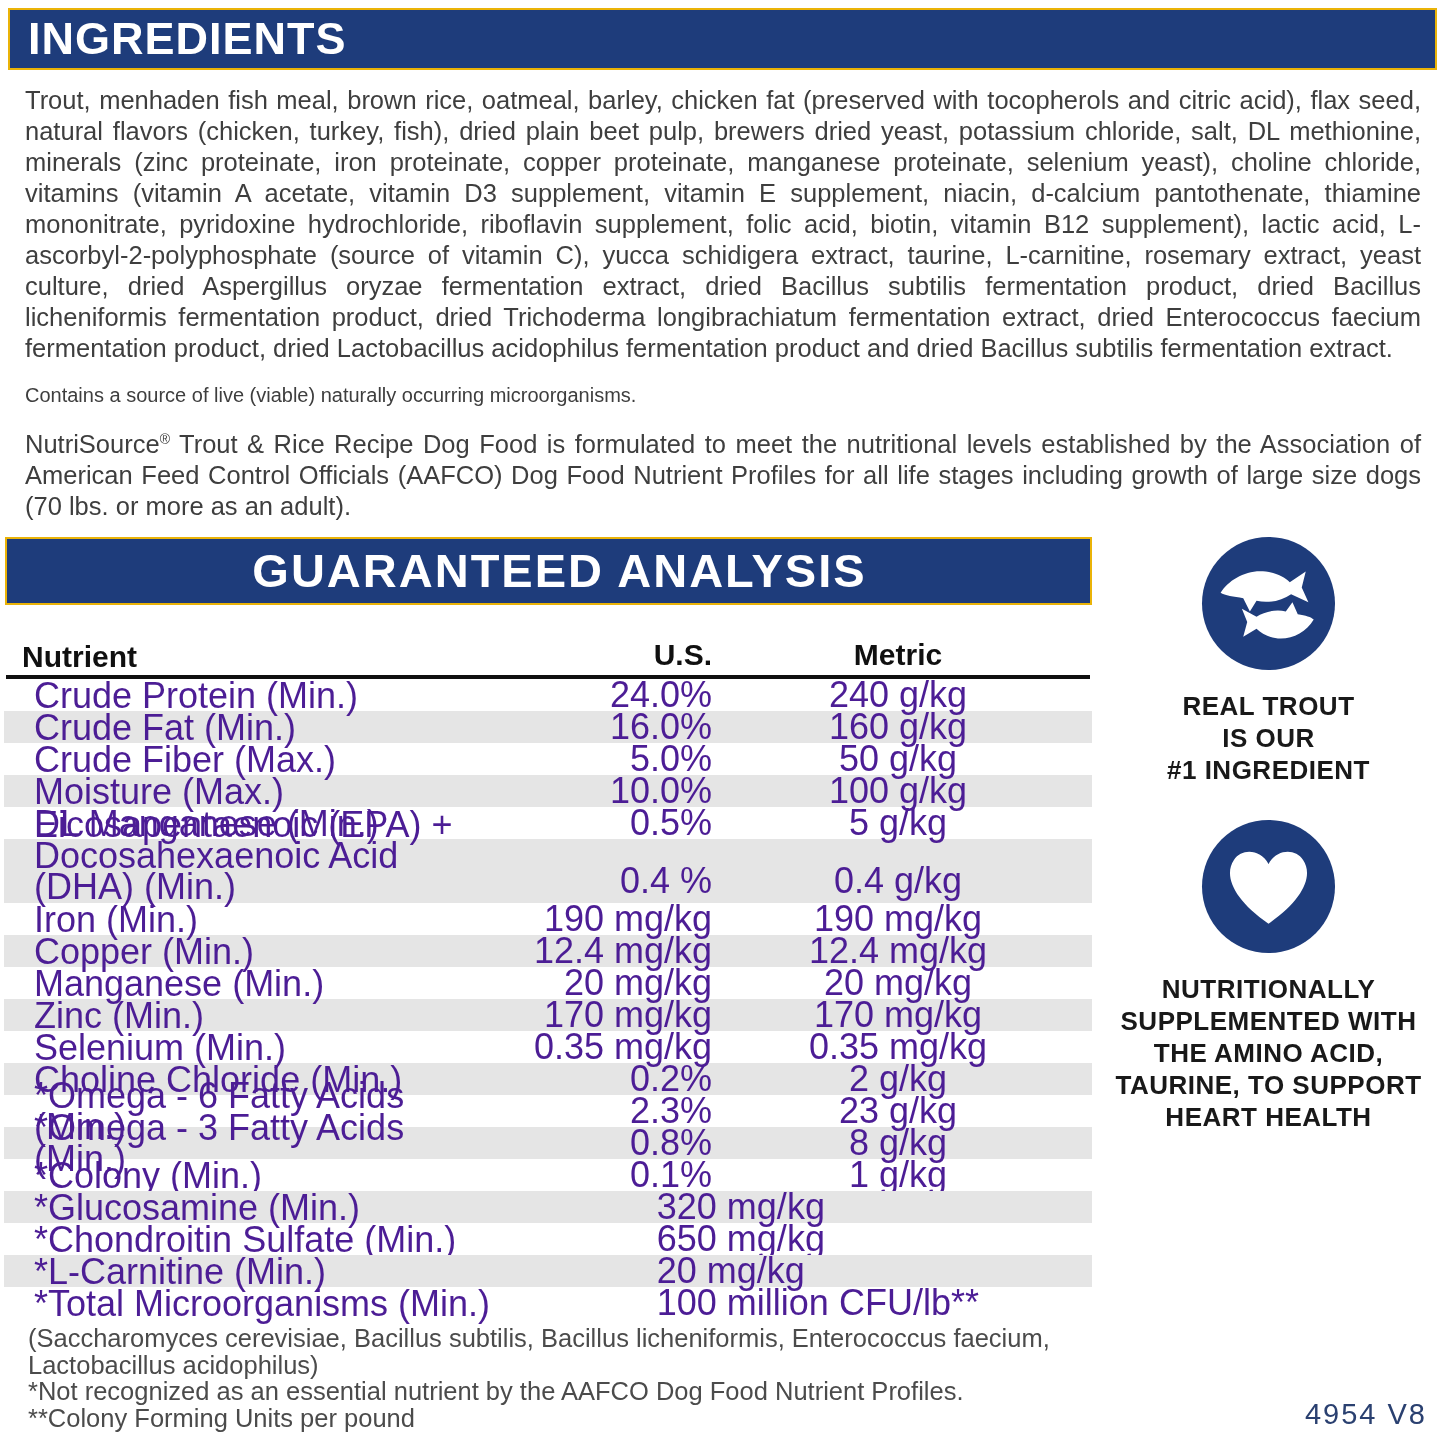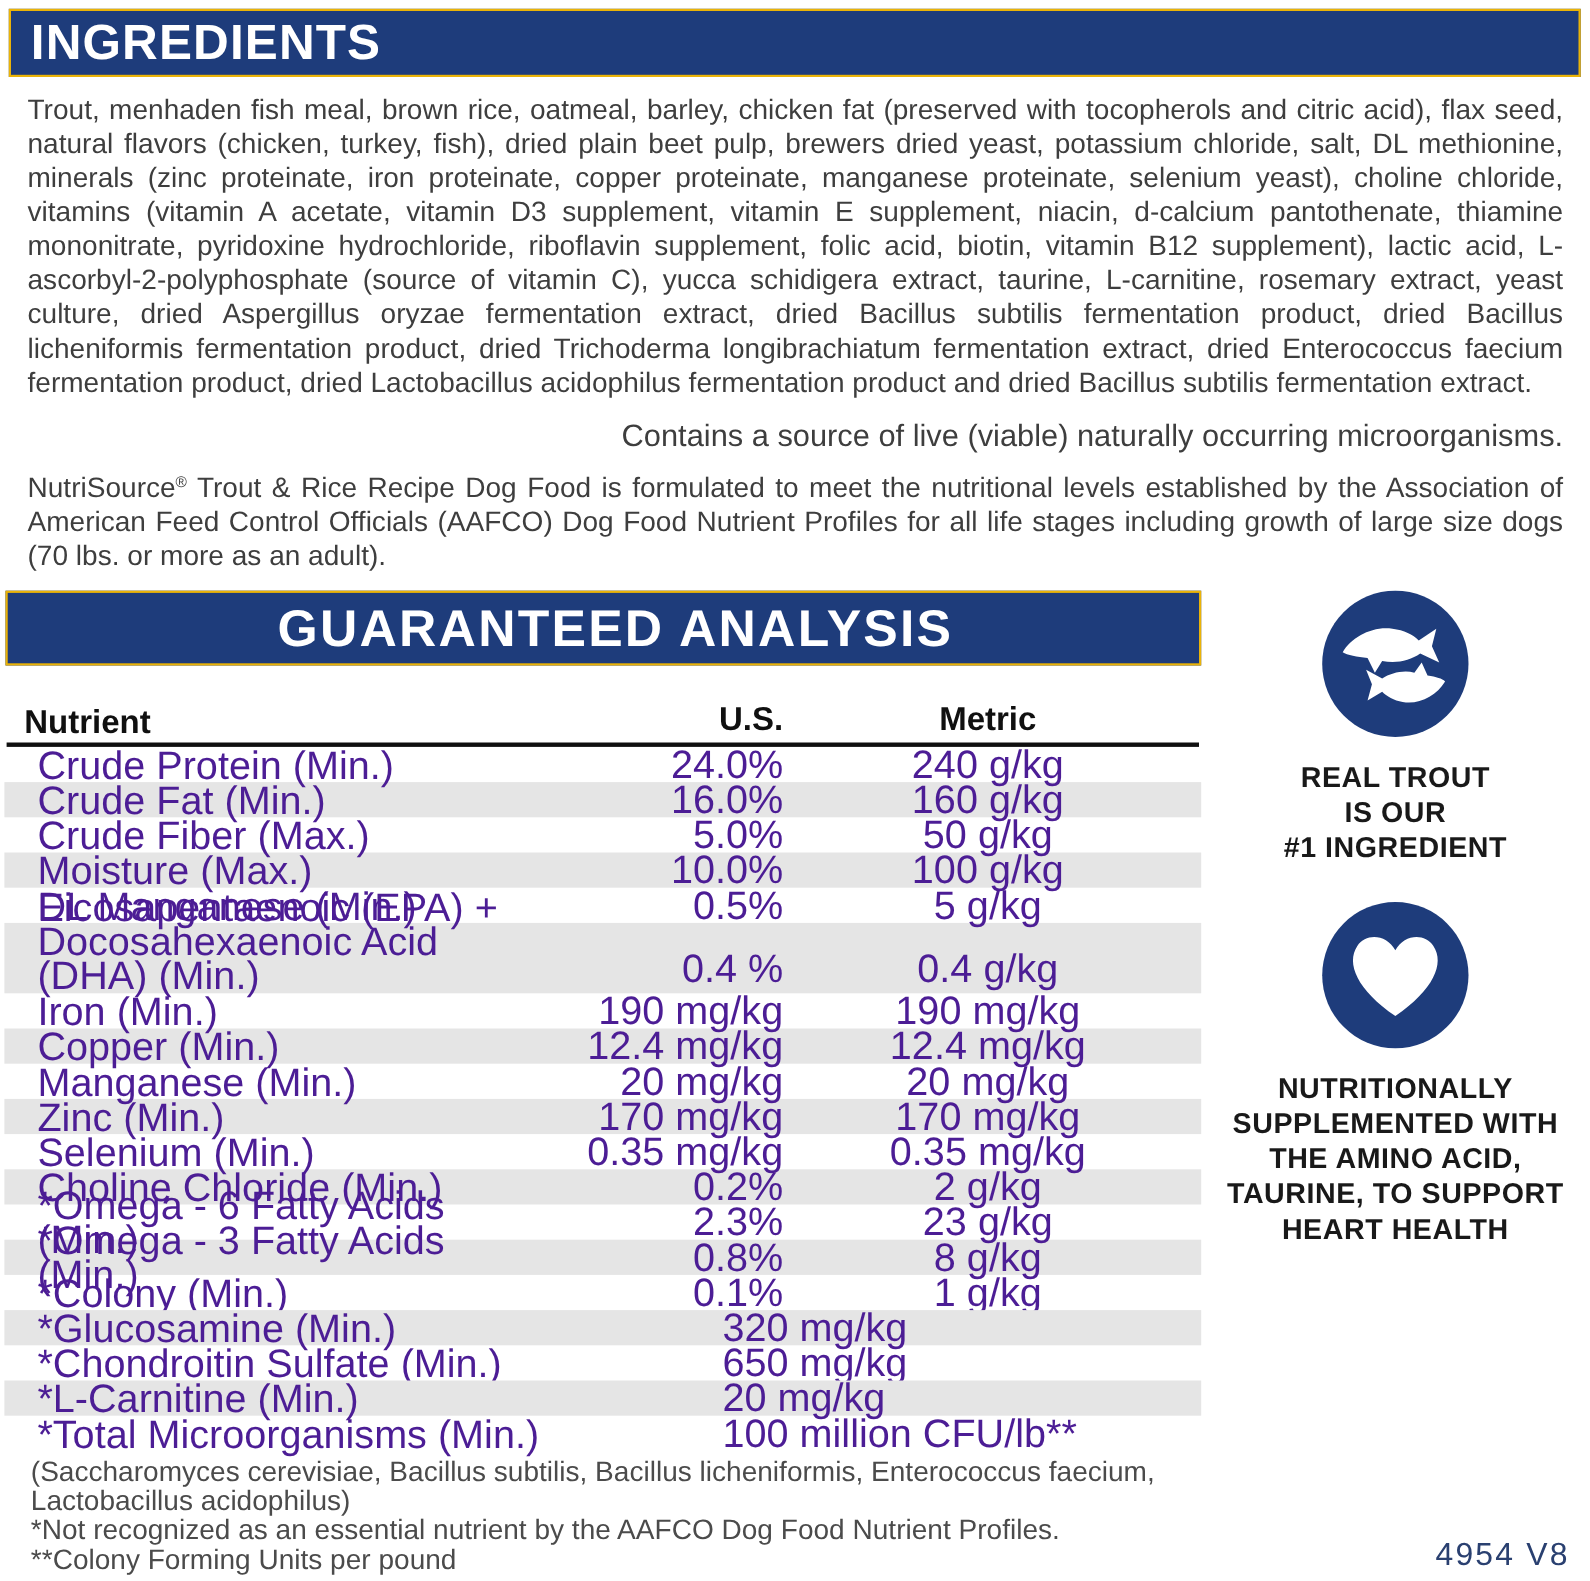--- a/index.html
+++ b/index.html
@@ -16,21 +16,21 @@
     margin:8px 8px 0 8px;height:62px;line-height:58px;
     font-size:45px;padding-left:18px;letter-spacing:1px;
   }
   .ga-banner{
     margin-left:5px;width:1087px;height:68px;line-height:64px;
     font-size:47px;padding-left:22px;letter-spacing:2px;text-align:center;
   }
   
   .ing-wrap{height:537px;overflow:hidden;}
   .ing-body{margin:15px 24px 0 25px;font-size:25.5px;line-height:31px;text-align:justify;}
-  .ing-note{margin:16px 24px 0 25px;font-size:28px;line-height:31px;text-align:right;}
+  .ing-note{margin:16px 24px 0 25px;font-size:20px;line-height:31px;}
   .ing-aafco{margin:18px 24px 0 25px;font-size:25.5px;line-height:31px;text-align:justify;}
   .ing-aafco sup{font-size:14px;line-height:0;}
   
   .main{display:flex;align-items:flex-start;}
   .left-col{width:1092px;box-sizing:border-box;}
   
   .table{margin-top:31px;}
   .thead{display:flex;align-items:flex-end;height:36px;padding:0 8px 0 22px;
          font-weight:bold;font-size:30px;color:#101010;box-sizing:border-box;}
   .thead-rule{height:4px;background:#101010;margin:3px 0 0 6px;width:1084px;}

